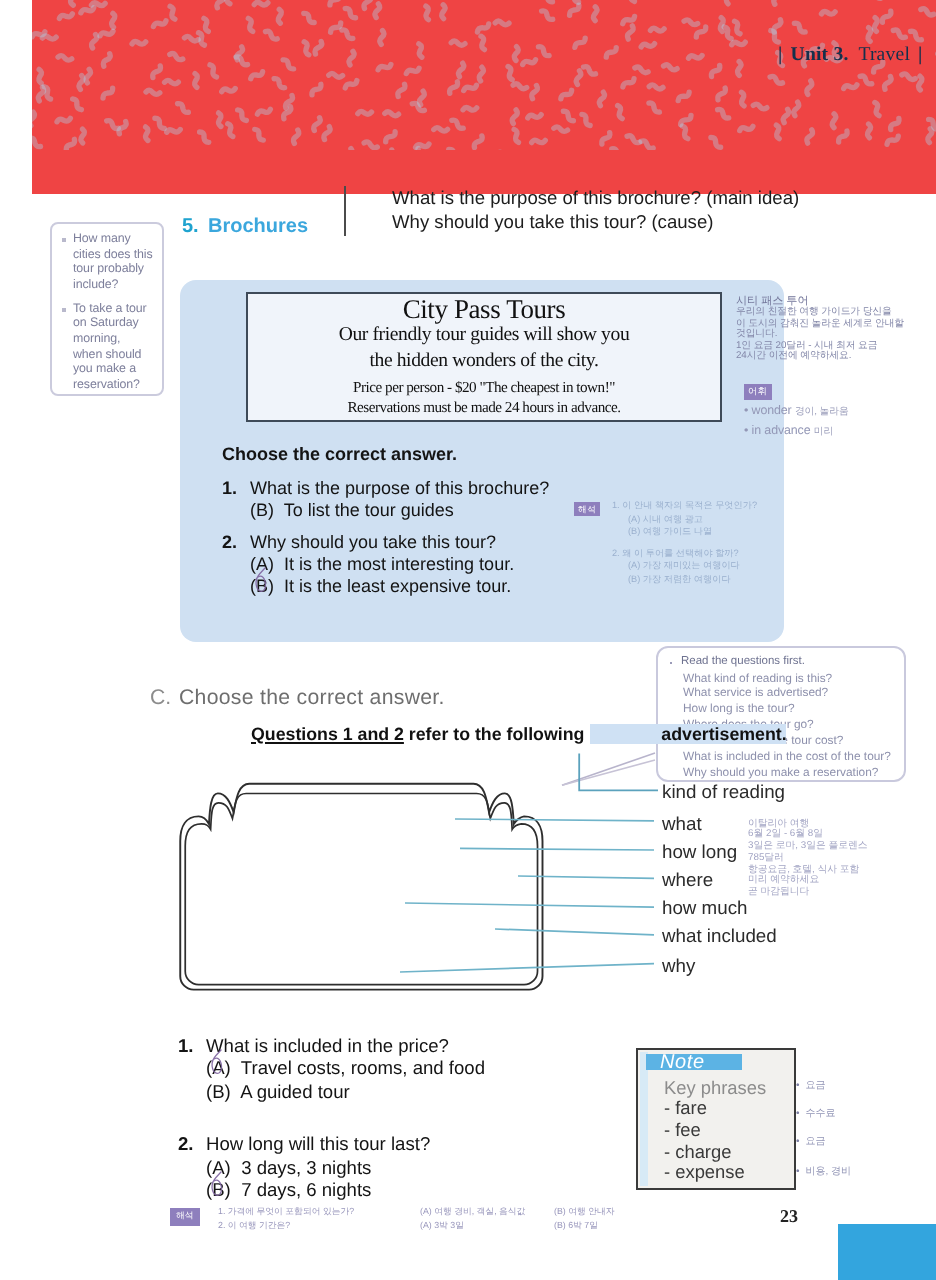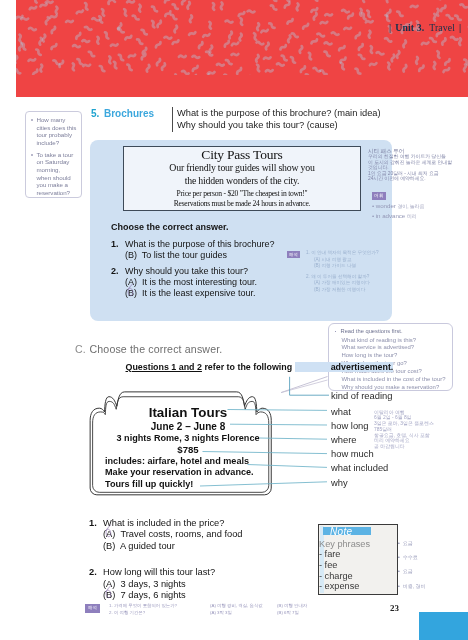--- a/index.html
+++ b/index.html
@@ -11,21 +11,21 @@
   .hdr-title{position:absolute;left:369px;top:22px;font-family:"Liberation Serif",serif;font-size:9.8px;color:#15304c;letter-spacing:.1px;white-space:nowrap;}
   .hdr-title b{font-weight:700;}
   .hdr-title span.bar{font-weight:700;margin:0 4px;}
   
   .tipbox{position:absolute;left:25px;top:111px;width:57px;height:87px;border:1px solid #cbcbdd;border-radius:4px;background:#fff;box-sizing:border-box;padding:4px 4px 0 4px;}
   .tipbox .tip{position:relative;color:#7d7f9b;font-size:6.2px;line-height:7.6px;padding-left:6.5px;margin-bottom:4.5px;letter-spacing:-0.05px;}
   .tipbox .tip:before{content:"";position:absolute;left:0.5px;top:3.3px;width:2px;height:2px;background:#b9b9cc;}
   
   .s5num{position:absolute;left:91px;top:108px;font-size:10px;font-weight:700;color:#1fa3cf;}
   .s5ttl{position:absolute;left:104px;top:108px;font-size:10px;font-weight:700;color:#3ba7dd;}
-  .qhead{position:absolute;left:172px;top:107px;border-left:1.3px solid #4b4b4b;padding-left:4px;font-size:9.3px;line-height:12.4px;color:#1d1d1d;}
+  .qhead{position:absolute;left:172px;top:93px;border-left:1.3px solid #4b4b4b;padding-left:23px;font-size:9.3px;line-height:12.4px;color:#1d1d1d;}
   
   .bluepanel{position:absolute;left:90px;top:140px;width:302px;height:181px;background:#cfe0f2;border-radius:8px;}
   
   .cpbox{position:absolute;left:123px;top:146px;width:238px;height:65px;background:#f0f4fa;border:1.4px solid #3e4a58;box-sizing:border-box;text-align:center;font-family:"Liberation Serif",serif;color:#111;}
   .cp-t{font-size:13.5px;margin-top:1px;letter-spacing:-0.2px;line-height:14px;}
   .cp-l{font-size:9.8px;line-height:12.6px;letter-spacing:-0.2px;}
   .cp-s{font-size:7.6px;line-height:9.7px;letter-spacing:-0.25px;}
   
   .choose{position:absolute;left:111px;top:221.5px;font-size:9px;font-weight:700;color:#141414;}
   .qlist{position:absolute;left:111px;top:238.5px;font-size:9px;color:#141414;line-height:11px;}
@@ -66,21 +66,21 @@
   
   .bq{position:absolute;left:89px;top:518px;font-size:9.3px;color:#141414;line-height:11.4px;}
   .bq .qn{position:relative;padding-left:14px;}
   .bq .qn .num{position:absolute;left:0;top:0;font-weight:700;}
   .bq .opt{position:relative;padding-left:14px;}
   
   .note{position:absolute;left:318px;top:523.5px;width:80px;height:71.5px;border:1.4px solid #3a3a3a;background:#f2f1ee;box-sizing:border-box;}
   .note .nstrip{position:absolute;left:1.4px;top:1.4px;width:4px;bottom:1.4px;background:#d7eaf6;}
   .note .nbar{position:absolute;left:4px;top:2px;width:47.5px;height:8.5px;background:#5cb3e4;}
   .note .nbar span{position:absolute;left:7px;top:-0.6px;color:#fff;font-size:10px;font-weight:400;font-style:italic;letter-spacing:.3px;}
-  .note .nbody{position:absolute;left:0;top:14px;font-size:9.2px;color:#3a3a3a;line-height:10.7px;}
+  .note .nbody{position:absolute;left:13px;top:14px;font-size:9.2px;color:#3a3a3a;line-height:10.7px;}
   .note .kp{color:#8c8c8c;}
   .notekr{position:absolute;left:398px;top:536px;font-size:5px;line-height:14.2px;color:#9295b6;}
   .notekr div:before{content:"\2022";color:#7d80a5;margin-right:3px;}
   
   .pgno{position:absolute;left:390px;top:603px;font-family:"Liberation Serif",serif;font-size:9px;font-weight:700;color:#222;}
   .bluecorner{position:absolute;left:419px;top:612px;width:49px;height:28px;background:#33a5de;}
   
   .botans{position:absolute;left:85px;top:603px;width:300px;font-size:4.4px;line-height:6.6px;color:#9795bb;}
   svg.overlay{position:absolute;left:0;top:0;width:468px;height:640px;pointer-events:none;}
 </style>
@@ -974,29 +974,20 @@
   </div>
 
   <div class="cLetter">C.</div>
   <div class="cTitle">Choose the correct answer.</div>
   <div class="refline"><span class="u">Questions 1 and 2</span><span class="plain"> refer to the following </span><span class="hl">advertisement.</span></div>
 
   <svg class="itframe" id="adframe" viewBox="0 0 200 120" width="200" height="120">
       <path d="M1,35 C1,27.5 3.88,22.1 10.6,22.1 C13.399999999999999,22.1 15,24.3 16,26.1 C16.4,18.1 17,10.1 20.6,10.1 C24.8,10.1 26.9,14.5 28.9,20 C30.099999999999998,14 31,5.1 37,5.1 L154,5.1 C160,5.1 160.9,14 162.1,20 C164.1,14.5 166.20000000000002,10.1 170.4,10.1 C174,10.1 174.6,18.1 175,26.1 C176,24.3 178.4,22.400000000000002 180.4,22.1 C187.12,22.1 190,27.5 190,35 L190,105.5 A7,7 0 0 1 183,112.5 L8,112.5 A7,7 0 0 1 1,105.5 Z" fill="#ffffff" stroke="#2e2e2e" stroke-width="1.0"></path>
       <path d="M3.6,37.6 C3.6,30.1 6.143039999999999,26 12.076799999999999,26 C14.8768,26 15.845000000000002,27.029999999999998 16.845000000000002,28.83 C17.245,20.83 17.306800000000003,15.04 20.906800000000004,15.04 C25.106800000000003,15.04 26.2357,17.75 28.2357,23.25 C29.4357,17.25 29.387999999999998,10.17 35.388,10.17 L155.612,10.17 C161.612,10.17 161.5643,17.25 162.7643,23.25 C164.7643,17.75 165.8932,15.04 170.0932,15.04 C173.6932,15.04 173.755,20.83 174.155,28.83 C175.155,27.029999999999998 176.9232,26.3 178.9232,26 C184.85696000000002,26 187.4,30.1 187.4,37.6 L187.4,102.9 A7,7 0 0 1 180.4,109.9 L10.6,109.9 A7,7 0 0 1 3.6,102.9 Z" fill="none" stroke="#2e2e2e" stroke-width="0.9"></path>
     </svg>
-  <div class="ittext" id="adtext">
-      <div style="font-size:13.4px;font-weight:700;line-height:13.4px;margin-bottom:2.5px;text-align:center">Italian Tours</div>
-      <div style="font-size:10px;font-weight:700;line-height:11.5px;text-align:center">June 2 – June 8</div>
-      <div style="font-size:9.1px;font-weight:700;line-height:11.5px;text-align:center">3 nights Rome, 3 nights Florence</div>
-      <div style="font-size:9.6px;font-weight:700;line-height:11.5px;text-align:center">$785</div>
-      <div style="font-size:9.1px;font-weight:700;line-height:11.5px;text-align:left">includes: airfare, hotel and meals</div>
-      <div style="font-size:9.1px;font-weight:700;line-height:11.5px;text-align:left">Make your reservation in advance.</div>
-      <div style="font-size:9.1px;font-weight:700;line-height:11.5px;text-align:left">Tours fill up quickly!</div>
-    </div>
 
   <div id="labels">
       <div class="lbl" style="left:331px;top:390.3px">kind of reading</div>
       <div class="lbl" style="left:331px;top:406px">what</div>
       <div class="lbl" style="left:331px;top:420.3px">how long</div>
       <div class="lbl" style="left:331px;top:433.5px">where</div>
       <div class="lbl" style="left:331px;top:447.7px">how much</div>
       <div class="lbl" style="left:331px;top:461.5px">what included</div>
       <div class="lbl" style="left:331px;top:476.5px">why</div>
     </div>

